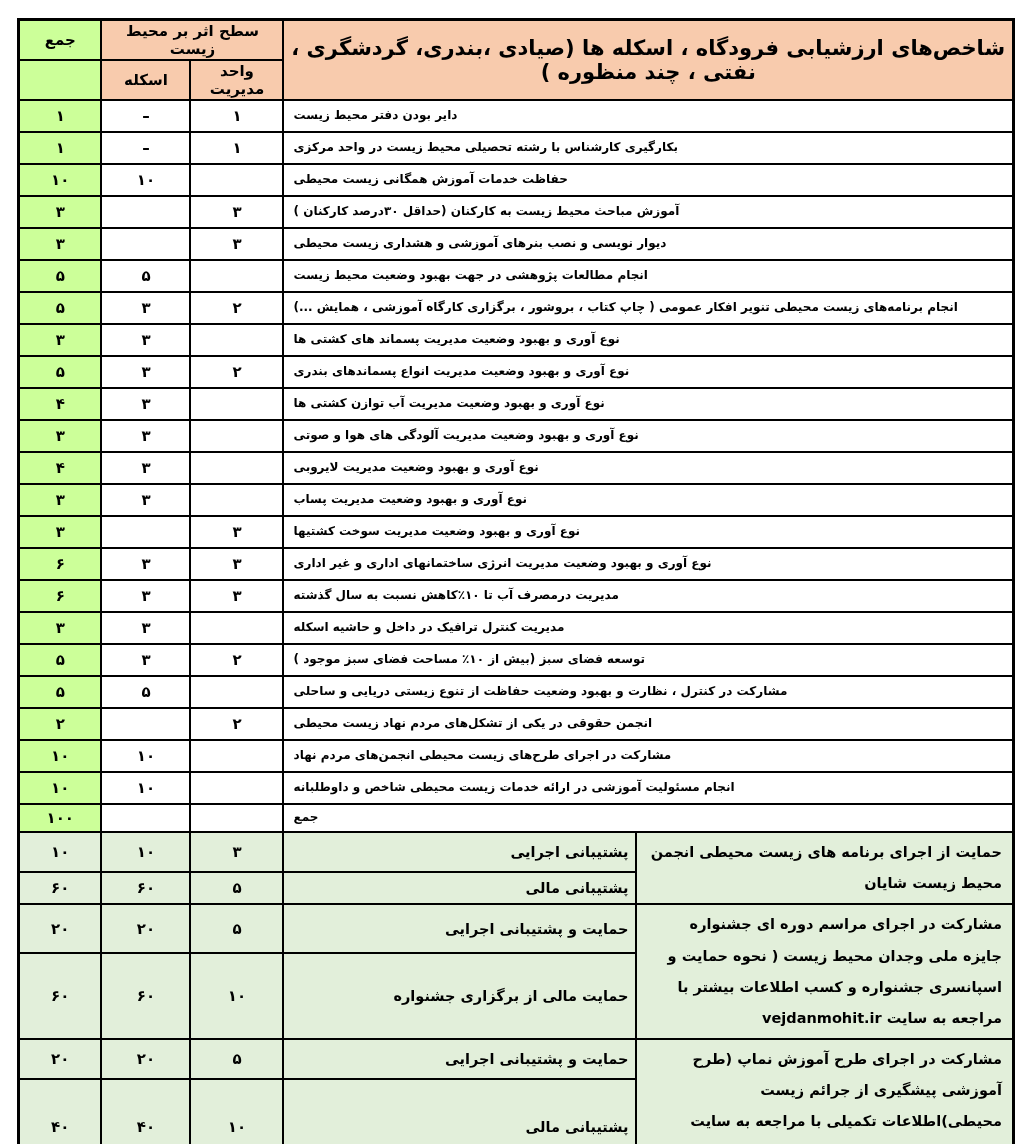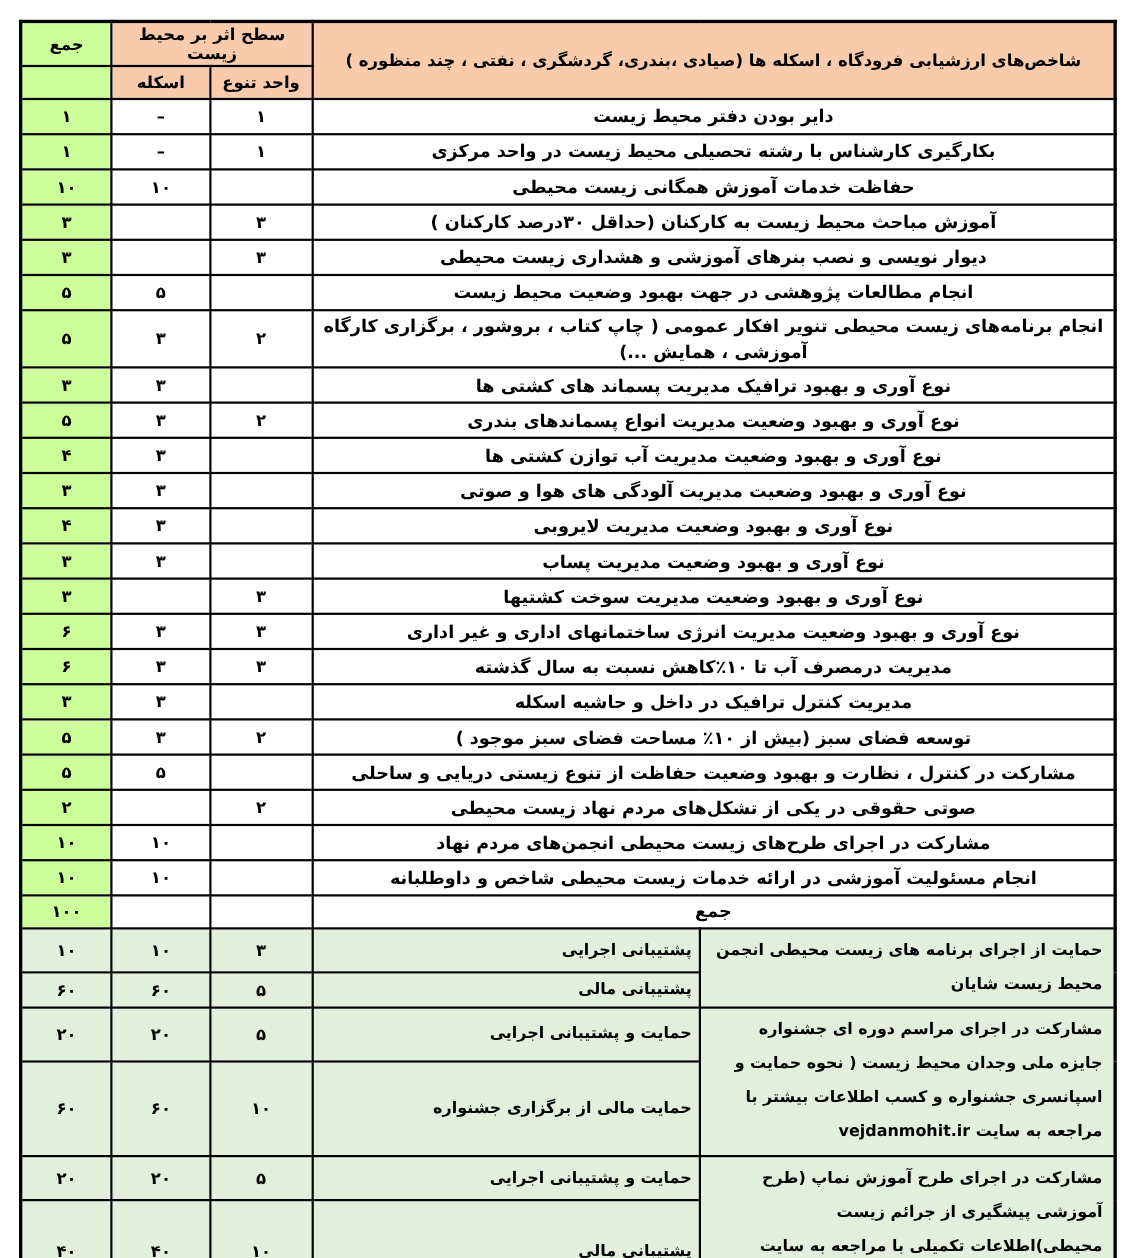--- a/index.html
+++ b/index.html
@@ -7,26 +7,26 @@
     width:1036px; height:1144px; overflow:hidden;
     font-family:"DejaVu Sans", sans-serif; color:#000;
   }
   table.tbl {
     border-collapse:collapse; table-layout:fixed;
     width:995px; margin:18px 21px 0 20px;
     direction:rtl; border:3px solid #000;
   }
   td,th { border:2px solid #000; font-weight:bold; overflow:hidden; padding:1px 4px; }
   th { font-size:15px; text-align:center; vertical-align:middle; }
-  th.indic-hd { font-size:15px;margin-left:22px; }
+  th.indic-hd { font-size:21px;margin-left:22px; }
   .peach { background:#f8cbad; }
   .green { background:#ccff99; }
   .pale  { background:#e2efda; }
   .num   { text-align:center; vertical-align:middle; font-size:15px; }
-  .lbl   { text-align:center; vertical-align:middle; font-size:16px; padding:2px 9px; line-height:1.45; }
+  .lbl   { text-align:left; vertical-align:middle; font-size:12px; padding:2px 9px; line-height:1.45; }
   .desc  { text-align:right; vertical-align:middle; font-size:14.5px; padding:4px 10px; line-height:2.15;margin-left:32px; }
   .glabel{ vertical-align:middle; font-size:14.5px; padding:2px 6px; }
 </style>
 </head>
 <body>
 
 <table class="tbl">
   <colgroup>
     <col style="width:378px">
       <col style="width:352px">
@@ -34,21 +34,21 @@
       <col style="width:89px">
       <col style="width:83px">
   </colgroup>
   <thead>
     <tr style="height:32px">
       <th class="peach indic-hd" colspan="2" rowspan="2">شاخص‌های ارزشیابی فرودگاه ، اسکله ها (صیادی ،بندری، گردشگری ، نفتی ، چند منظوره )</th>
       <th class="peach" colspan="2">سطح اثر بر محیط زیست</th>
       <th class="green">جمع</th>
     </tr>
     <tr style="height:30px">
-      <th class="peach">واحد تنوع</th>
+      <th class="peach">واحد مدیریت</th>
       <th class="peach">اسکله</th>
       <th class="green"></th>
     </tr>
   </thead>
 
   <tbody id="upper-rows">
       <tr style="height: 32px;">
         <td class="lbl" colspan="2">دایر بودن دفتر محیط زیست</td>
         <td class="num">۱</td>
         <td class="num">–</td>
@@ -84,21 +84,21 @@
         <td class="num">۵</td>
         <td class="num green">۵</td>
       </tr>
       <tr style="height: 32px;">
         <td class="lbl" colspan="2">انجام برنامه‌های زیست محیطی تنویر افکار عمومی ( چاپ کتاب ، بروشور ، برگزاری  کارگاه آموزشی ، همایش ...)</td>
         <td class="num">۲</td>
         <td class="num">۳</td>
         <td class="num green">۵</td>
       </tr>
       <tr style="height: 32px;">
-        <td class="lbl" colspan="2">نوع آوری و بهبود ترافیک مدیریت پسماند های کشتی ها</td>
+        <td class="lbl" colspan="2">نوع آوری و بهبود وضعیت مدیریت پسماند های کشتی ها</td>
         <td class="num"></td>
         <td class="num">۳</td>
         <td class="num green">۳</td>
       </tr>
       <tr style="height: 32px;">
         <td class="lbl" colspan="2">نوع آوری و بهبود وضعیت مدیریت انواع پسماندهای بندری</td>
         <td class="num">۲</td>
         <td class="num">۳</td>
         <td class="num green">۵</td>
       </tr>
@@ -156,21 +156,21 @@
         <td class="num">۳</td>
         <td class="num green">۵</td>
       </tr>
       <tr style="height: 32px;">
         <td class="lbl" colspan="2">مشارکت در کنترل ، نظارت و بهبود وضعیت حفاظت از تنوع زیستی دریایی و ساحلی</td>
         <td class="num"></td>
         <td class="num">۵</td>
         <td class="num green">۵</td>
       </tr>
       <tr style="height: 32px;">
-        <td class="lbl" colspan="2">صوتی حقوقی در یکی از تشکل‌های مردم نهاد زیست محیطی</td>
+        <td class="lbl" colspan="2">انجمن حقوقی در یکی از تشکل‌های مردم نهاد زیست محیطی</td>
         <td class="num">۲</td>
         <td class="num"></td>
         <td class="num green">۲</td>
       </tr>
       <tr style="height: 32px;">
         <td class="lbl" colspan="2">مشارکت در اجرای طرح‌های زیست محیطی انجمن‌های مردم نهاد</td>
         <td class="num"></td>
         <td class="num">۱۰</td>
         <td class="num green">۱۰</td>
       </tr>

